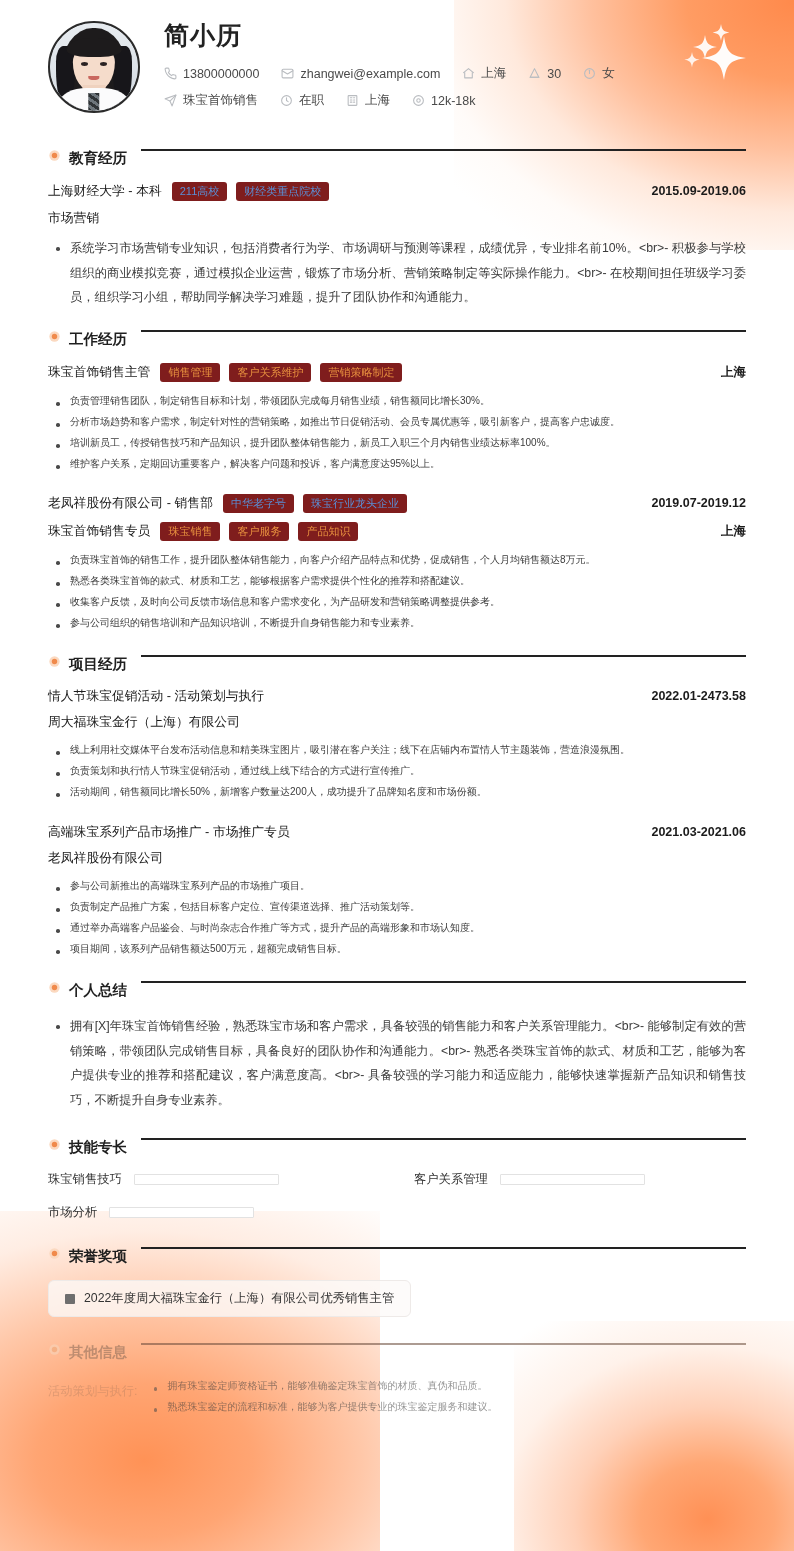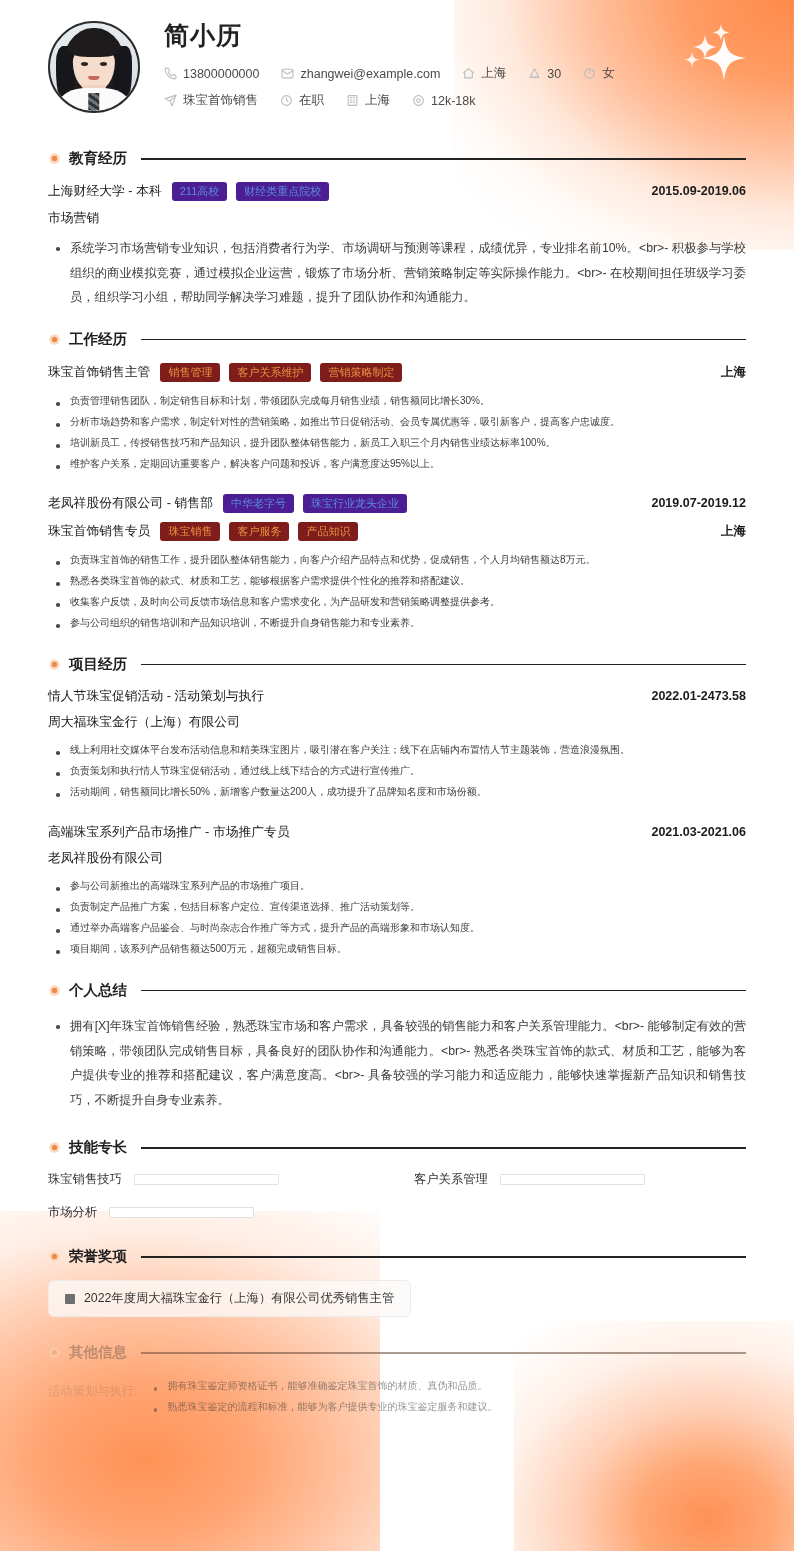--- a/index.html
+++ b/index.html
@@ -127,21 +127,20 @@
     flex: 0 0 13px;
   }
   .meta-item .mi-ico svg { width: 13px; height: 13px; display: block; }
 
   .sparkles { position: absolute; top: 14px; right: 36px; width: 84px; height: 80px; }
 
   
   .section { padding: 0 48px; margin-top: 8px; }
   .section-head {
     display: flex;
-    align-items: center;
     margin-bottom: 14px;
   }
   .sec-ico {
     width: 13px; height: 13px;
     flex: 0 0 13px;
     margin-right: 8px;
     display: inline-flex; align-items: center; justify-content: center;
   }
   .sec-ico svg { width: 13px; height: 13px; display: block; }
   .section-title {
@@ -182,21 +181,21 @@
   }
   .tag {
     display: inline-block;
     font-size: 11px;
     line-height: 1;
     padding: 4px 8px;
     border-radius: 3px;
     margin-right: 9px;
     white-space: nowrap;
   }
-  .tag.blue { background: #4c1d95; color: #5a8fd6; }
+  .tag.blue { background: #7f1d1d; color: #5a8fd6; }
   .tag.orange { background: #7f1d1d; color: #e8913f; }
 
   .bullets { list-style: none; margin: 0; padding: 0; }
   .bullets li {
     position: relative;
     padding-left: 22px;
     font-size: 10px;
     line-height: 2.0;
     color: #3b3b3b;
     margin-bottom: 1px;

